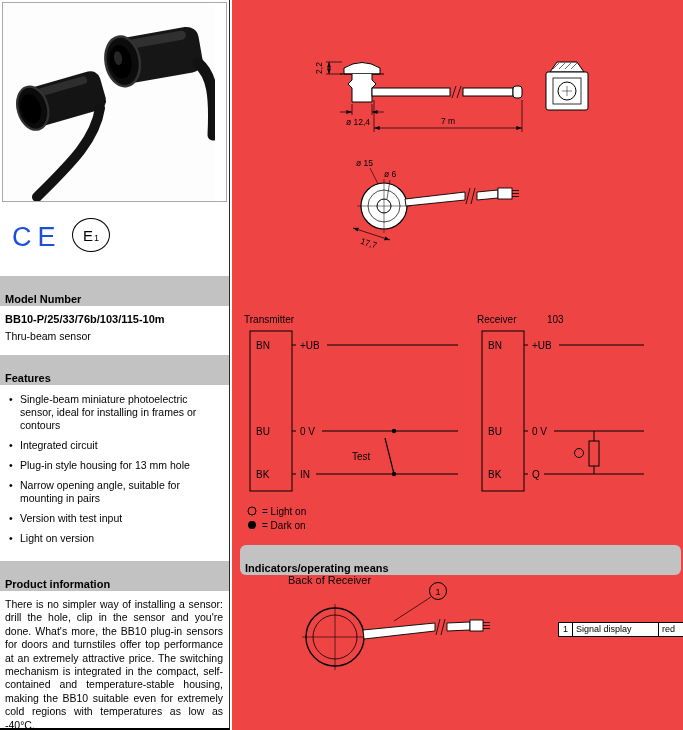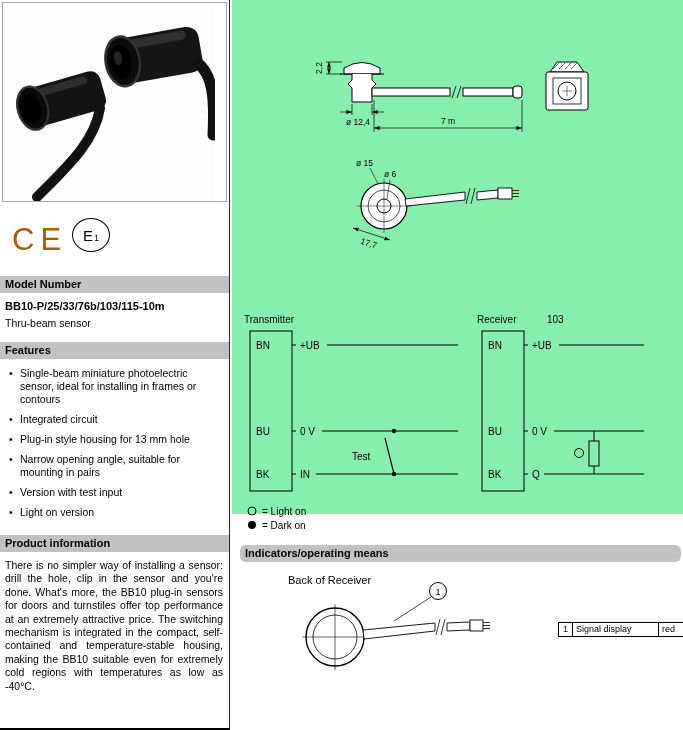--- a/index.html
+++ b/index.html
@@ -5,38 +5,38 @@
   * { margin:0; padding:0; box-sizing:border-box; }
   html,body { background:#fff; }
   body { font-family:"Liberation Sans", sans-serif; color:#000; }
   .page { position:relative; width:683px; height:730px; background:#fff; overflow:hidden; }
 
   
   .left { position:absolute; left:0; top:0; width:230px; height:730px;
           border-right:1px solid #2b2b2b; border-bottom:2px solid #000; background:#fff; }
   .photo-frame { margin:2px 2px 0 2px; height:200px; border:1px solid #a9a9a9; background:#fff; overflow:hidden; }
   .marks { position:relative; height:52px; margin-top:14px; }
-  .ce { position:absolute; left:12px; top:6px; font-size:31px; letter-spacing:6px; color:#a16207; }
+  .ce { position:absolute; left:12px; top:6px; font-size:27px; letter-spacing:6px; color:#1d4ed8; }
   .e1 { position:absolute; left:72px; top:2px; width:38px; height:34px; border:1.5px solid #000;
         border-radius:50%; display:flex; align-items:center; justify-content:center; font-size:15px; background:#fff; }
   .e1sub { font-size:9px; margin-top:6px; margin-left:1px; }
-  .bar { background:#c2c2c2; height:17px; font-size:11px; font-weight:bold; line-height:17px; padding:0 5px; }
+  .bar { background:#c2c2c2; height:17px; font-size:11px; font-weight:bold; line-height:17px; padding:15px 5px; }
   .model-bar { margin-top:8px; }
   .model-number { font-size:11px; font-weight:bold; margin:7px 5px 0; }
   .model-type { font-size:10.5px; margin:5px 5px 0; }
   .model-note { font-size:9px; margin:4px 5px 0; }
   .features-bar { margin-top:13px; }
   ul.features { list-style:none; margin:8px 8px 0 20px; }
   ul.features li { position:relative; font-size:10.5px; line-height:13px; margin-bottom:7px; }
   ul.features li::before { content:"\2022"; position:absolute; left:-11px; }
   .info-bar { margin-top:16px; }
   p.info { font-size:10.5px; line-height:13.4px; text-align:justify; margin:7px 6px 0 5px; }
 
   
-  .right { position:absolute; left:232px; top:0; width:451px; height:514px; background:#86efac; }
+  .right { position:absolute; left:232px; top:0; width:451px; height:730px; background:#ef4444; }
   .right .bar { position:absolute; left:8px; width:441px; }
   .elec-bar { top:289px; }
   .ind-bar { top:545px;border-radius:6px; }
   .dims-svg { position:absolute; left:0; top:16px; }
   .circuits-svg { position:absolute; left:0; top:308px; }
   .indicators-svg { position:absolute; left:0; top:563px; }
   svg text { font-family:"Liberation Sans", sans-serif; fill:#000; }
   .t10 { font-size:10px; }
   .t11 { font-size:11px; }
   .dimtxt { font-size:8.5px; }

